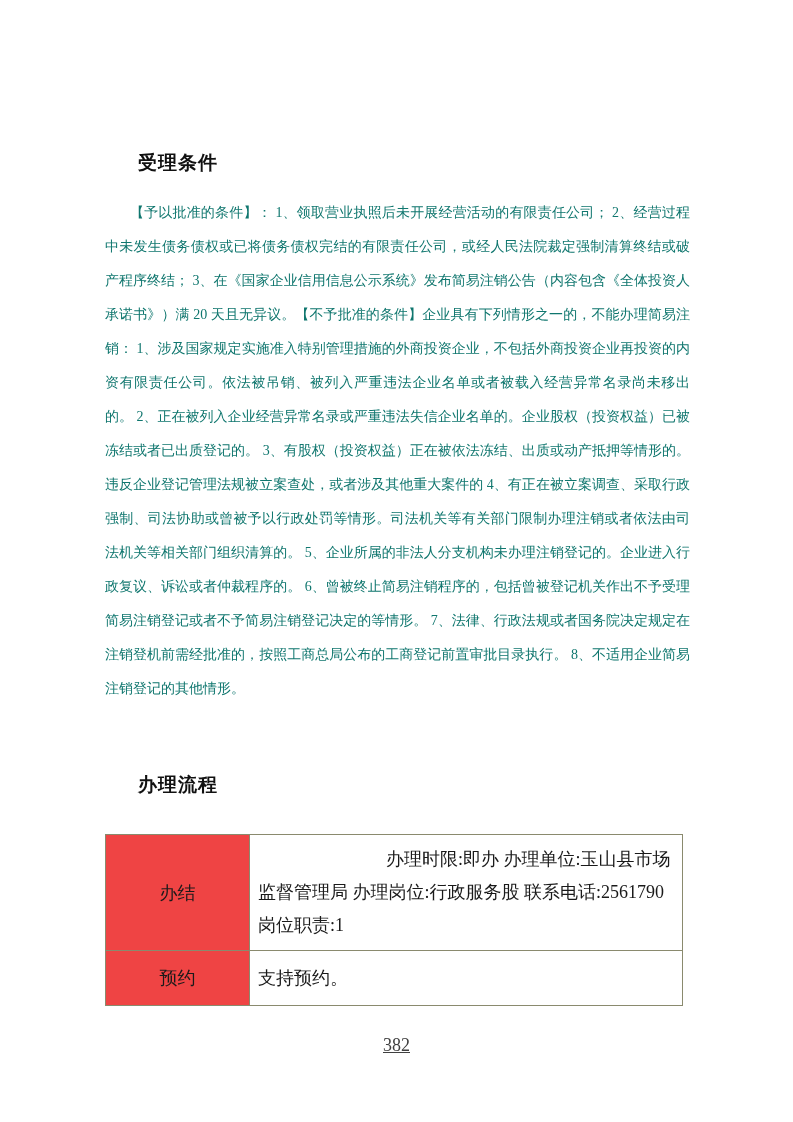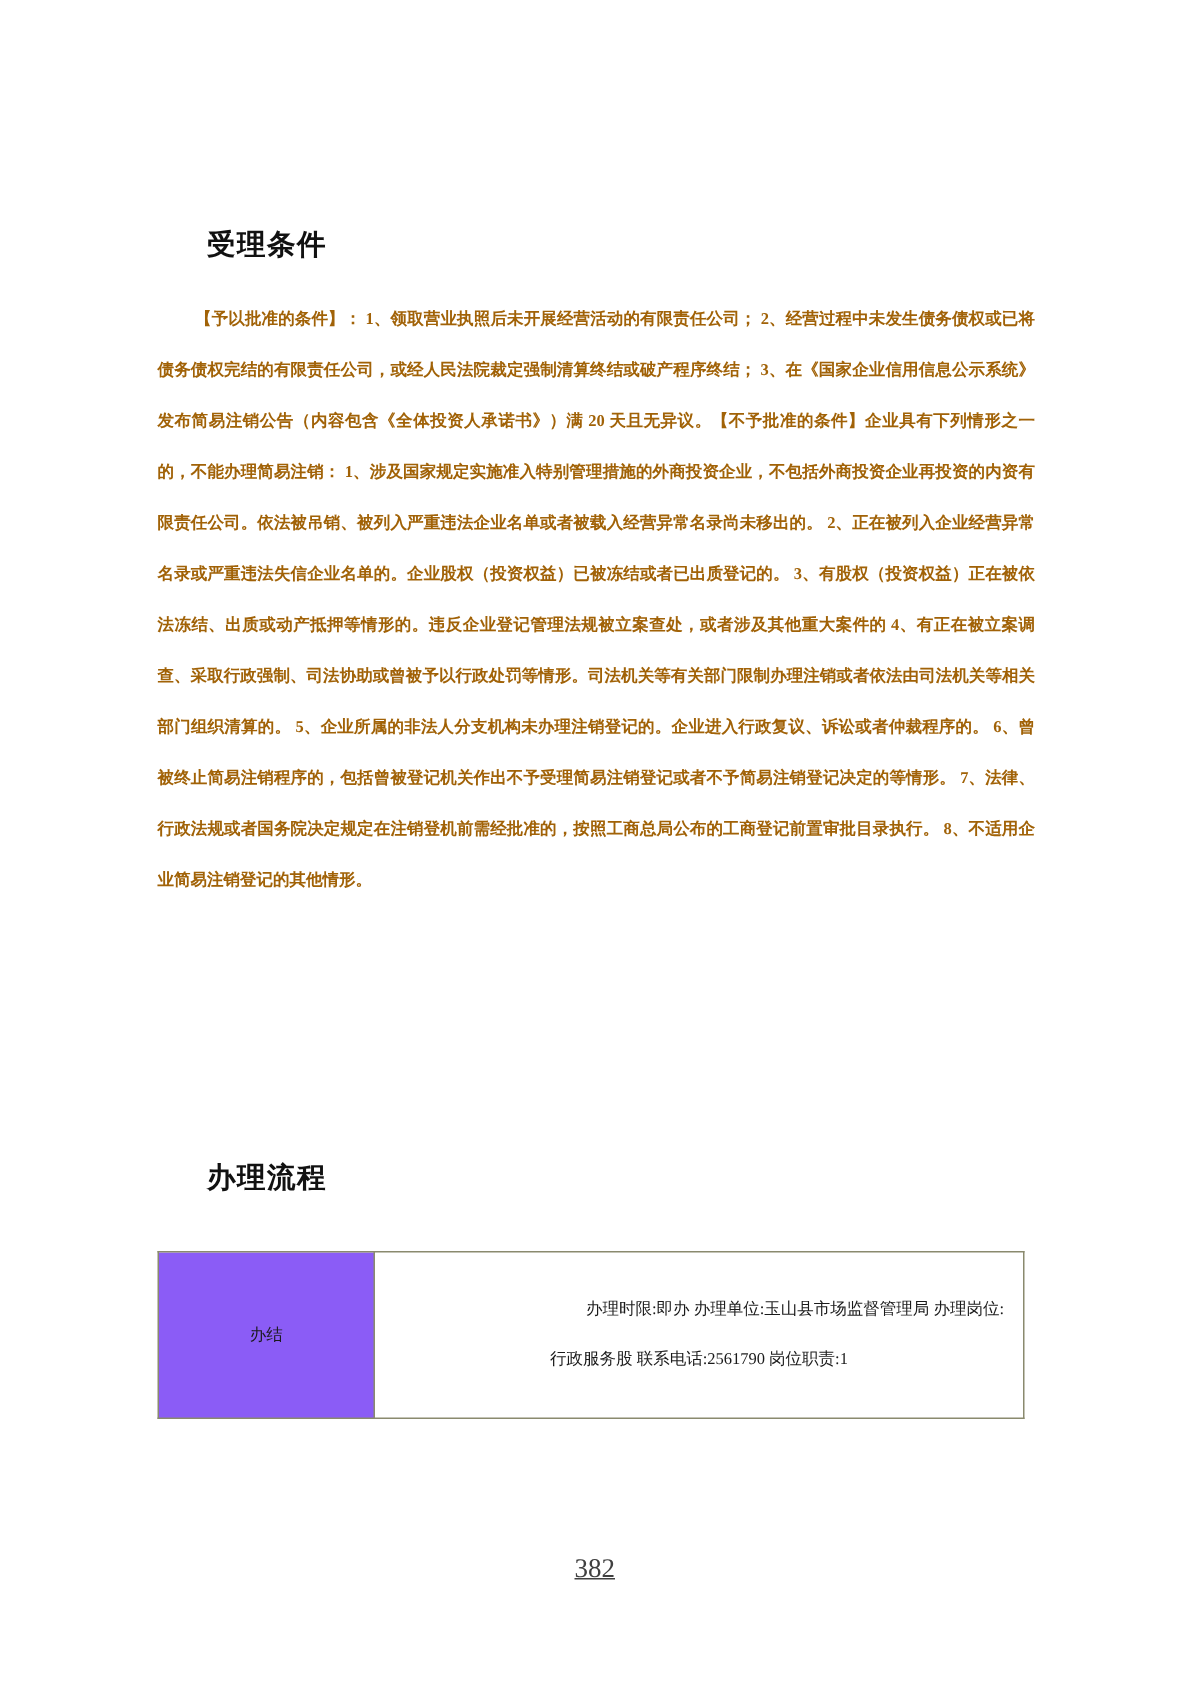--- a/index.html
+++ b/index.html
@@ -48,53 +48,51 @@
     top: 772px;
     text-align: right;
   }
 
   .body-text {
     position: absolute;
     left: 0px;
     top: 196px;
     width: 585px;
     font-family: "Liberation Serif", serif;
-    font-size: 11px;
+    font-size: 14px;
     line-height: 34px;
     text-align: justify;
     text-justify: inter-ideograph;
-    color: #a16207;
+    color: #0f766e;
     text-indent: 25px;
-    font-weight: bold;
   }
 
   .table-wrap {
     position: absolute;
     left: 0px;
     top: 834px;
     width: 578px;
   }
   table.flow-table {
     border-collapse: collapse;
     width: 578px;
     table-layout: fixed;
   }
   table.flow-table td {
     border: 1px solid #8a8a6e;
     font-family: "Liberation Serif", serif;
-    font-size: 11px;
+    font-size: 18px;
     line-height: 30px;
     vertical-align: middle;
-    padding: 22px 8px;
+    padding: 8px 8px;
     color: #1a1a1a;
-    text-align: center;
   }
   td.label-cell {
     width: 127px;
-    background: #8b5cf6;
+    background: #ef4444;
     text-align: center;
     vertical-align: middle;
   }
   td.value-cell {
     background: #ffffff;
     text-align: left;
     padding-left: 10px;
   }
   td.value-cell.tall {
     height: 66px;
@@ -135,20 +133,24 @@
 
     <h2 class="section-title" id="title-flow">办理流程</h2>
 
     <div class="table-wrap">
       <table class="flow-table">
         <tbody>
           <tr>
             <td class="label-cell">办结</td>
             <td class="value-cell tall"><span class="first-line-pad"></span><span class="value-indent">办理时限:即办  办理单位:玉山县市场监督管理局  办理岗位:行政服务股  联系电话:2561790  岗位职责:1</span></td>
           </tr>
+          <tr>
+            <td class="label-cell">预约</td>
+            <td class="value-cell short">支持预约。</td>
+          </tr>
         </tbody>
       </table>
     </div>
 
   </div>
 
   <div class="page-number">382</div>
 </div>
 
 </body></html>

